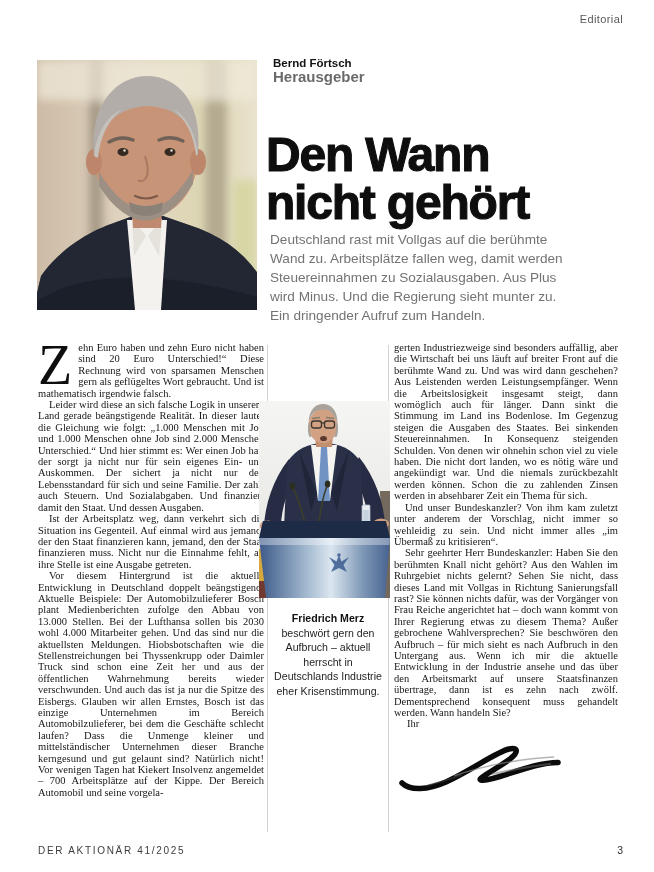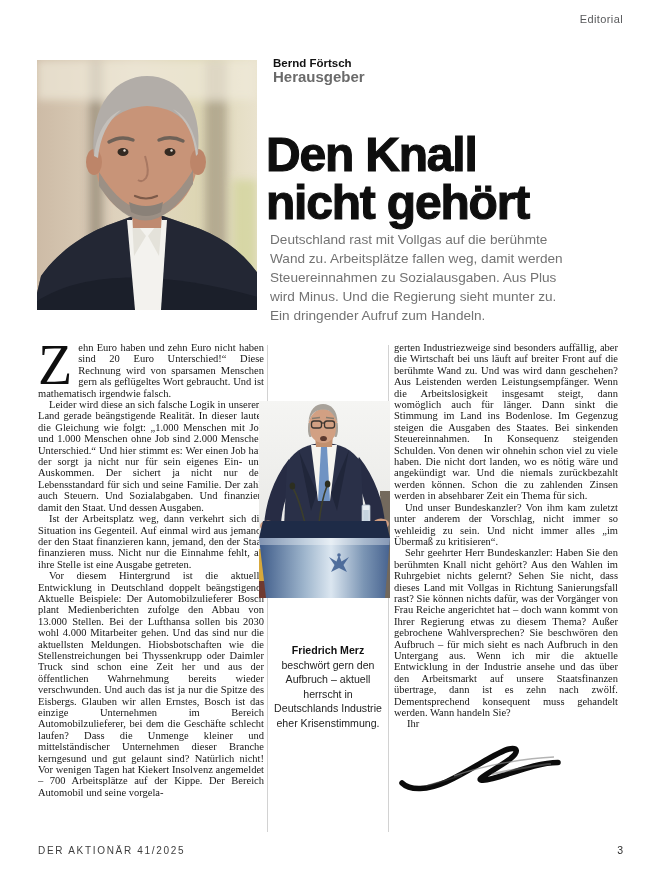--- a/index.html
+++ b/index.html
@@ -41,21 +41,21 @@
     float:left;font-size:56px;line-height:44px;height:44px;
     padding:1px 6px 0 0;color:#0e0e0e;font-weight:400;
   }
   .vrule{position:absolute;top:345px;height:487px;width:1px;background:#d2d2d2;}
   .vrule-1{left:267px;}
   .vrule-2{left:388px;}
   
   .merz-photo{position:absolute;left:259px;top:401px;width:131px;height:197px;z-index:3;overflow:hidden;}
   .caption{
     position:absolute;left:274px;top:611px;width:108px;text-align:center;
-    font-size:10.6px;line-height:14.6px;color:#242424;z-index:2;margin-top:32px;
+    font-size:10.6px;line-height:14.6px;color:#242424;z-index:2;
   }
   .caption-name{font-weight:bold;color:#111;}
   
   .closing{margin-top:14px;text-indent:13px;}
   .signature{margin:8px 0 0 2px;}
   
   .footer-issue{
     position:absolute;left:38px;top:845px;font-size:10px;letter-spacing:1.7px;color:#3d3d3d;
   }
   .footer-page{position:absolute;right:38px;top:844px;font-size:10.5px;color:#2e2e2e;}
@@ -121,21 +121,21 @@
       <path d="M98,136 q11,5 22,0" stroke="#7c5a49" stroke-width="2.2" fill="none" stroke-linecap="round"></path>
     </svg>
   </div>
 
   <div class="byline">
     <div class="byline-name">Bernd Förtsch</div>
     <div class="byline-role">Herausgeber</div>
   </div>
 
   <div class="headline">
-    <div>Den Knall</div>
+    <div>Den Wann</div>
     <div>nicht gehört</div>
   </div>
 
   <div class="intro">
     <div>Deutschland rast mit Vollgas auf die berühmte</div>
     <div>Wand zu. Arbeitsplätze fallen weg, damit werden</div>
     <div>Steuereinnahmen zu Sozialausgaben. Aus Plus</div>
     <div>wird Minus. Und die Regierung sieht munter zu.</div>
     <div>Ein dringender Aufruf zum Handeln.</div>
   </div>

